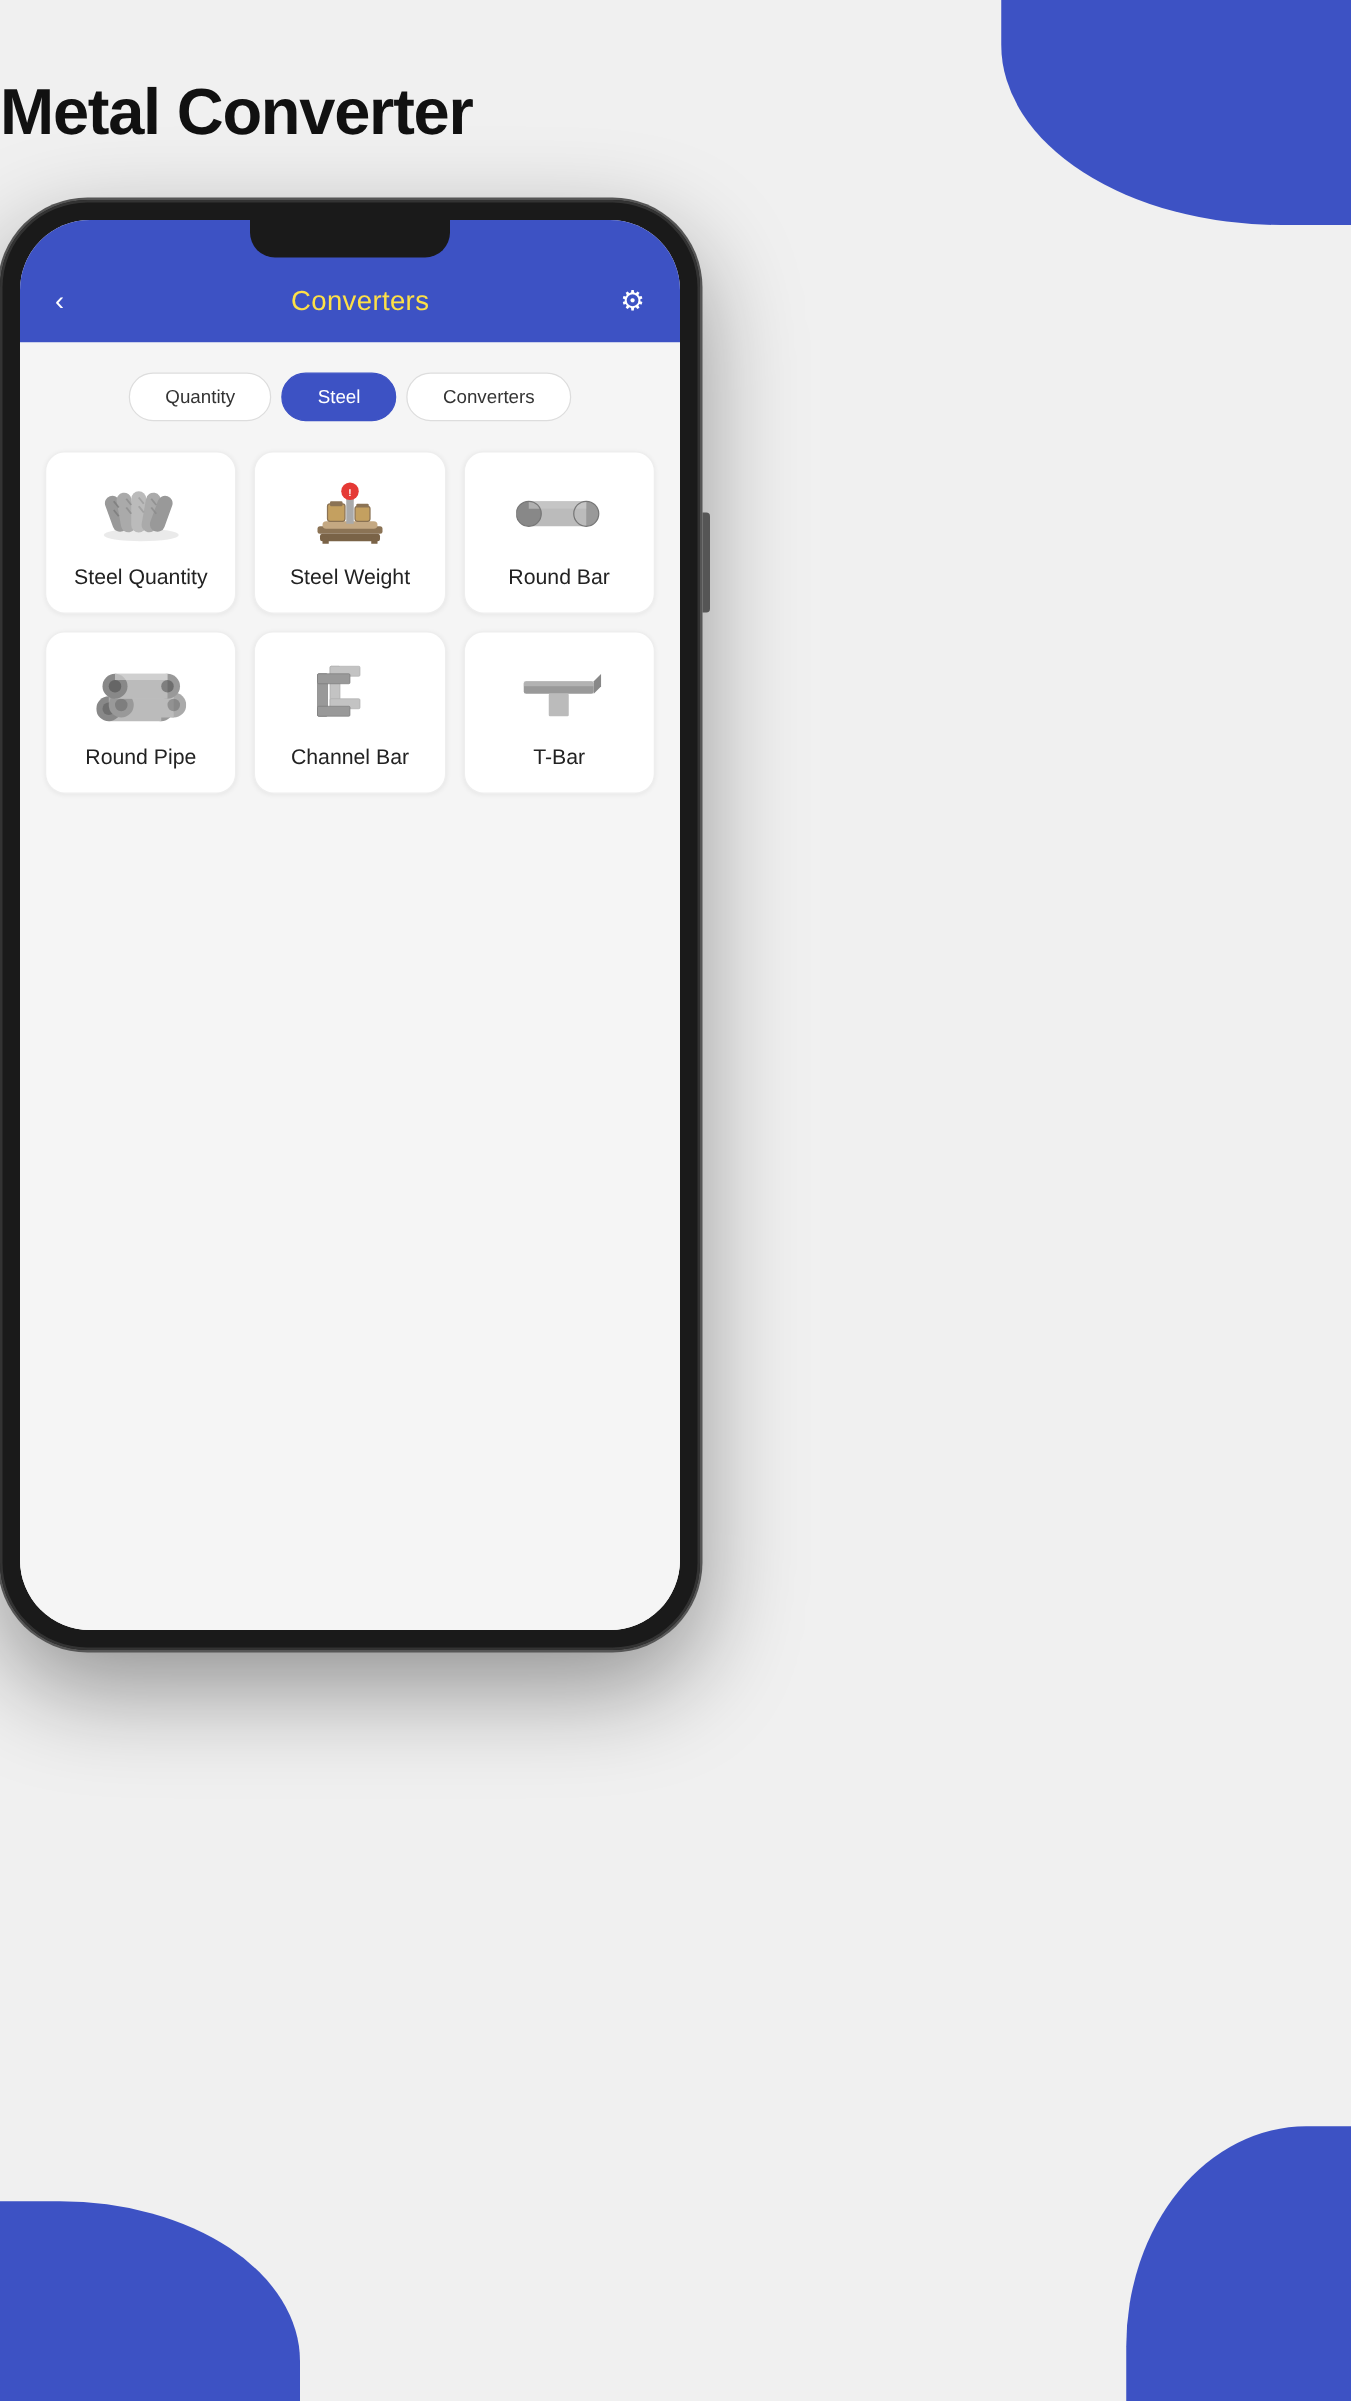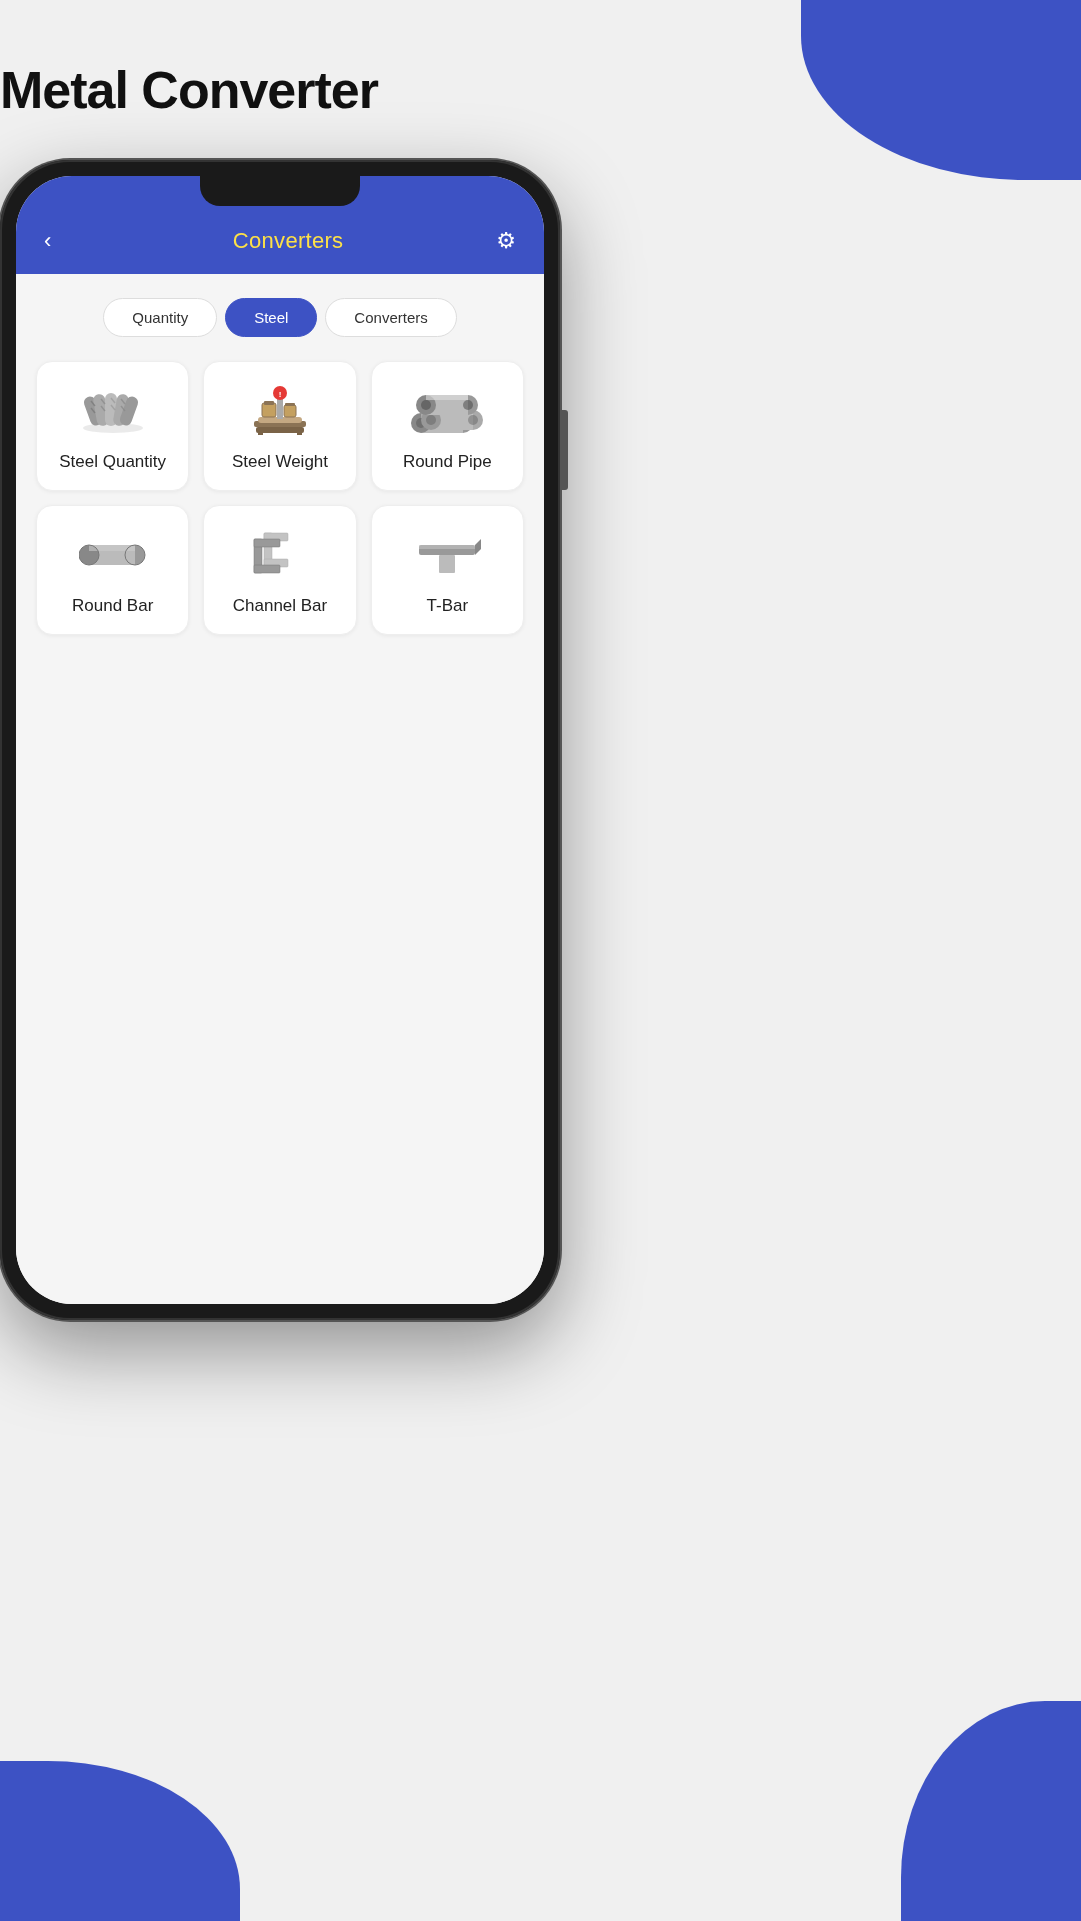--- a/index.html
+++ b/index.html
@@ -312,20 +312,36 @@
                 <rect x="38" y="20" width="12" height="12" rx="2" fill="#c4a060" stroke="#8B7355" stroke-width="1"></rect>
                 <rect x="39" y="18" width="10" height="3" rx="1" fill="#8B7355"></rect>
               </svg>
             </div>
             <span class="grid-item-label">Steel Weight</span>
           </div>
 
 
           <div class="grid-item">
             <div class="grid-item-icon">
+              <svg width="68" height="52" viewBox="0 0 68 52">
+
+                <ellipse cx="56" cy="26" rx="10" ry="10" fill="#999"></ellipse>
+                <rect x="10" y="16" width="46" height="20" fill="#bbb"></rect>
+                <ellipse cx="10" cy="26" rx="10" ry="10" fill="#888"></ellipse>
+
+                <rect x="10" y="16" width="46" height="6" fill="#ccc" opacity="0.6"></rect>
+                <ellipse cx="10" cy="26" rx="10" ry="10" fill="none" stroke="#777" stroke-width="1"></ellipse>
+                <ellipse cx="56" cy="26" rx="10" ry="10" fill="none" stroke="#777" stroke-width="1"></ellipse>
+              </svg>
+            </div>
+            <span class="grid-item-label">Round Bar</span>
+          </div>
+
+          <div class="grid-item">
+            <div class="grid-item-icon">
               <svg width="72" height="52" viewBox="0 0 72 52">
 
                 <g>
 
                   <ellipse cx="52" cy="38" rx="10" ry="10" fill="#999"></ellipse>
                   <rect x="10" y="28" width="42" height="20" fill="#bbb"></rect>
                   <ellipse cx="10" cy="38" rx="10" ry="10" fill="#888"></ellipse>
                   <ellipse cx="10" cy="38" rx="5" ry="5" fill="#555" opacity="0.5"></ellipse>
                   <ellipse cx="52" cy="38" rx="5" ry="5" fill="#555" opacity="0.5"></ellipse>
                   <rect x="10" y="28" width="42" height="5" fill="#ccc" opacity="0.5"></rect>
@@ -350,36 +366,20 @@
                 </g>
               </svg>
             </div>
             <span class="grid-item-label">Round Pipe</span>
           </div>
 
           <div class="grid-item">
             <div class="grid-item-icon">
               <svg width="68" height="52" viewBox="0 0 68 52">
 
-                <ellipse cx="56" cy="26" rx="10" ry="10" fill="#999"></ellipse>
-                <rect x="10" y="16" width="46" height="20" fill="#bbb"></rect>
-                <ellipse cx="10" cy="26" rx="10" ry="10" fill="#888"></ellipse>
-
-                <rect x="10" y="16" width="46" height="6" fill="#ccc" opacity="0.6"></rect>
-                <ellipse cx="10" cy="26" rx="10" ry="10" fill="none" stroke="#777" stroke-width="1"></ellipse>
-                <ellipse cx="56" cy="26" rx="10" ry="10" fill="none" stroke="#777" stroke-width="1"></ellipse>
-              </svg>
-            </div>
-            <span class="grid-item-label">Round Bar</span>
-          </div>
-
-          <div class="grid-item">
-            <div class="grid-item-icon">
-              <svg width="68" height="52" viewBox="0 0 68 52">
-
                 <g fill="#aaa" stroke="#888" stroke-width="0.5" opacity="0.7" transform="translate(18,4)">
                   <rect x="0" y="0" width="8" height="34" rx="1"></rect>
                   <rect x="0" y="0" width="24" height="8" rx="1"></rect>
                   <rect x="0" y="26" width="24" height="8" rx="1"></rect>
                 </g>
 
                 <g fill="#999" stroke="#777" stroke-width="0.5" transform="translate(8,10)">
                   <rect x="0" y="0" width="8" height="34" rx="1"></rect>
                   <rect x="0" y="0" width="26" height="8" rx="1"></rect>
                   <rect x="0" y="26" width="26" height="8" rx="1"></rect>

